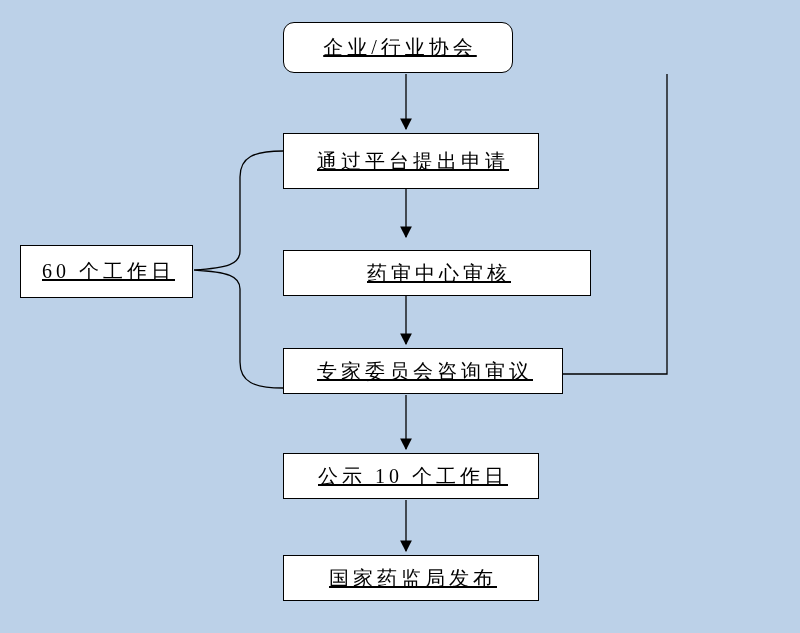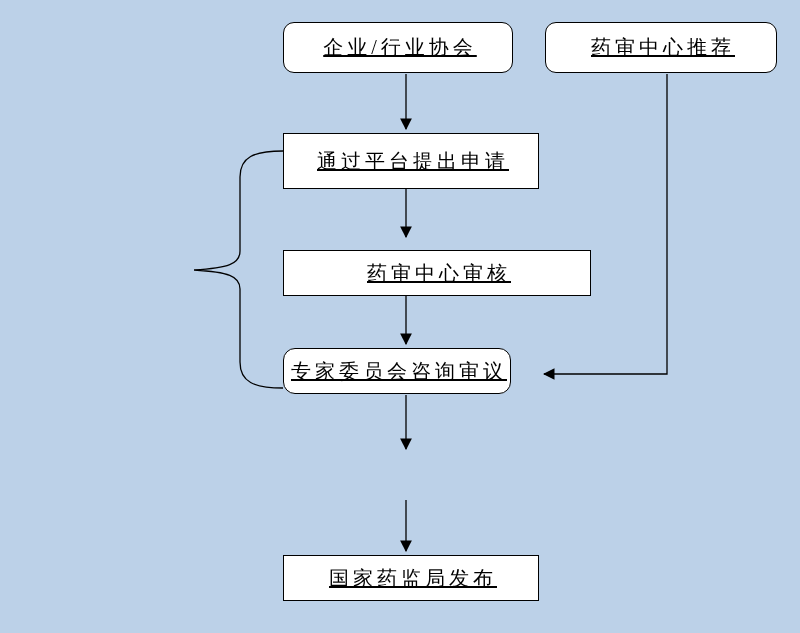--- a/index.html
+++ b/index.html
@@ -35,21 +35,21 @@
     text-indent: 4px; 
     text-decoration: underline;
   }
   .node.rounded { border-radius: 11px; }
 
   
   .n-enterprise   { left: 283px; top: 22px;  width: 230px; height: 51px; }
   .n-recommend    { left: 545px; top: 22px;  width: 232px; height: 51px; }
   .n-apply        { left: 283px; top: 133px; width: 256px; height: 56px; }
   .n-review       { left: 283px; top: 250px; width: 308px; height: 46px; }
-  .n-expert       { left: 283px; top: 348px; width: 228px; height: 46px; border-radius: 12px; }
+  .n-expert       { left: 283px; top: 348px; width: 280px; height: 46px; }
   .n-publicity    { left: 283px; top: 453px; width: 256px; height: 46px; }
   .n-nmpa         { left: 283px; top: 555px; width: 256px; height: 46px; }
   .n-duration     { left: 20px;  top: 245px; width: 173px; height: 53px; }
 </style>
 </head>
 <body>
 
 <div class="canvas">
 
   <svg class="connectors" width="800" height="633" viewBox="0 0 800 633" fill="none" xmlns="http://www.w3.org/2000/svg">
@@ -66,25 +66,26 @@
     <path d="M406,500 L406,551" stroke="#000" stroke-width="1.3" marker-end="url(#arrowhead)"></path>
 
     <path d="M667,74 L667,374 L544,374" stroke="#000" stroke-width="1.3" marker-end="url(#arrowhead)"></path>
 
     <path d="M283,151 C254,151 240,157 240,177 L240,251 C240,264 228,268 194,270
              C228,272 240,276 240,289 L240,362 C240,382 254,388 283,388" stroke="#000" stroke-width="1.3" fill="none"></path>
   </svg>
 
   <div class="node rounded n-enterprise">企业/行业协会</div>
 
-  <div class="node rounded n-recommend">药审中心推荐</div>
 
   <div class="node n-apply">通过平台提出申请</div>
 
   <div class="node n-review">药审中心审核</div>
 
   <div class="node n-expert">专家委员会咨询审议</div>
 
+  <div class="node n-publicity">公示 10 个工作日</div>
 
   <div class="node n-nmpa">国家药监局发布</div>
 
+  <div class="node n-duration">60 个工作日</div>
 
 </div>
 
 </body></html>

